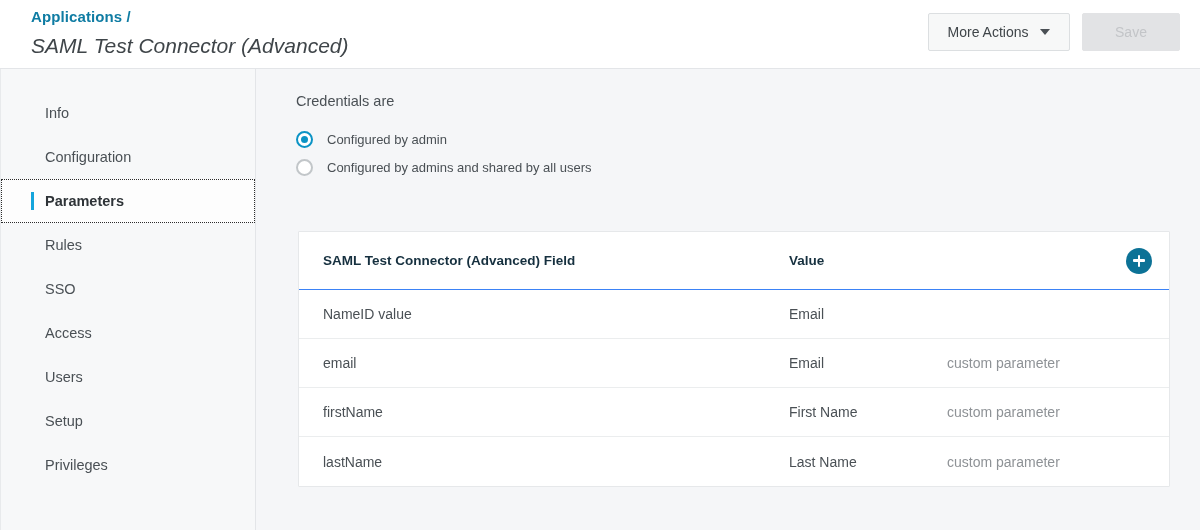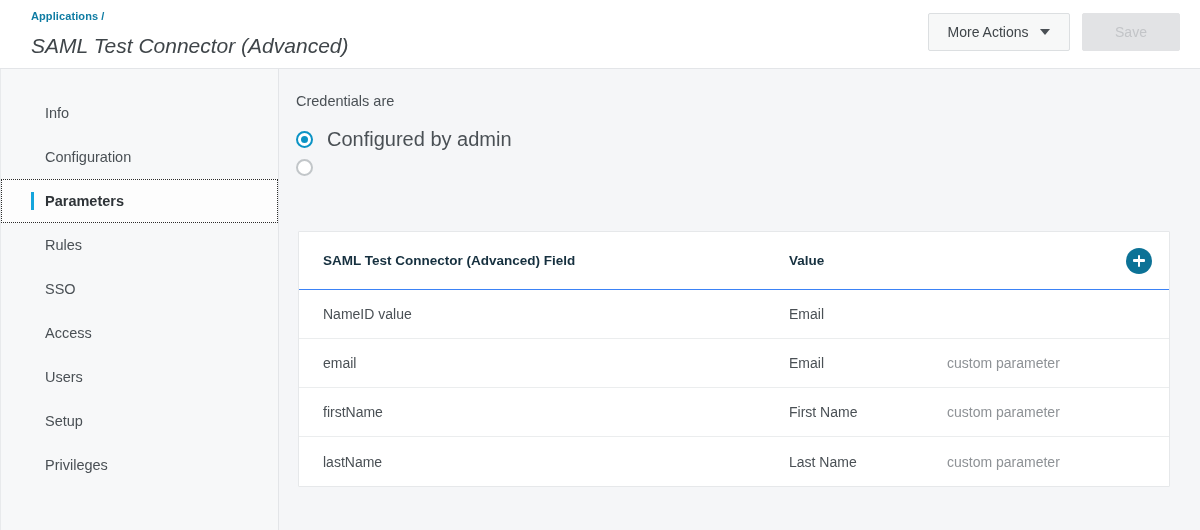--- a/index.html
+++ b/index.html
@@ -30,21 +30,21 @@
     border-bottom: 1px solid #e3e5e8;
   }
 
   .header-left {
     position: absolute;
     left: 31px;
     top: 8px;
   }
 
   .breadcrumb {
-    font-size: 11px;
+    font-size: 15px;
     font-weight: bold;
     color: #0f7ca3;
     letter-spacing: 0.1px;
     line-height: 17px;
     cursor: pointer;
   }
   .breadcrumb .crumb-link { color: #0f7ca3; }
 
   .page-title {
     margin-top: 7px;
@@ -113,21 +113,21 @@
     position: absolute;
     left: 0; top: 0;
     width: 1px; height: 461px;
     background: #e8eaec;
   }
 
   
   .sidebar {
     position: absolute;
     left: 1px; top: 0;
-    width: 278px;
+    width: 255px;
     height: 461px;
     background: #f7f8f9;
     border-right: 1px solid #e3e5e8;
     padding-top: 22px;
   }
 
   .nav-item {
     height: 44px;
     display: flex;
     align-items: center;
@@ -198,21 +198,21 @@
   .radio.checked::after {
     content: "";
     position: absolute;
     left: 3px; top: 3px;
     width: 7px; height: 7px;
     border-radius: 50%;
     background: #0b93c5;
   }
   .radio-label {
     margin-left: 14px;
-    font-size: 20px;
+    font-size: 13px;
     color: #4a5055;
   }
 
   
   .table {
     position: absolute;
     left: 33px;
     top: 162px;
     width: 872px;
     background: #ffffff;
@@ -338,20 +338,21 @@
 
       <div class="section-label">Credentials are</div>
 
       <div class="radio-group">
         <label class="radio-row">
           <span class="radio checked"></span>
           <span class="radio-label">Configured by admin</span>
         </label>
         <label class="radio-row">
           <span class="radio"></span>
+          <span class="radio-label">Configured by admins and shared by all users</span>
         </label>
       </div>
 
       <div class="table">
 
         <div class="table-head">
           <span class="th col-field">SAML Test Connector (Advanced) Field</span>
           <span class="th col-value">Value</span>
           <button class="add-btn">
             <span class="plus-h"></span>

